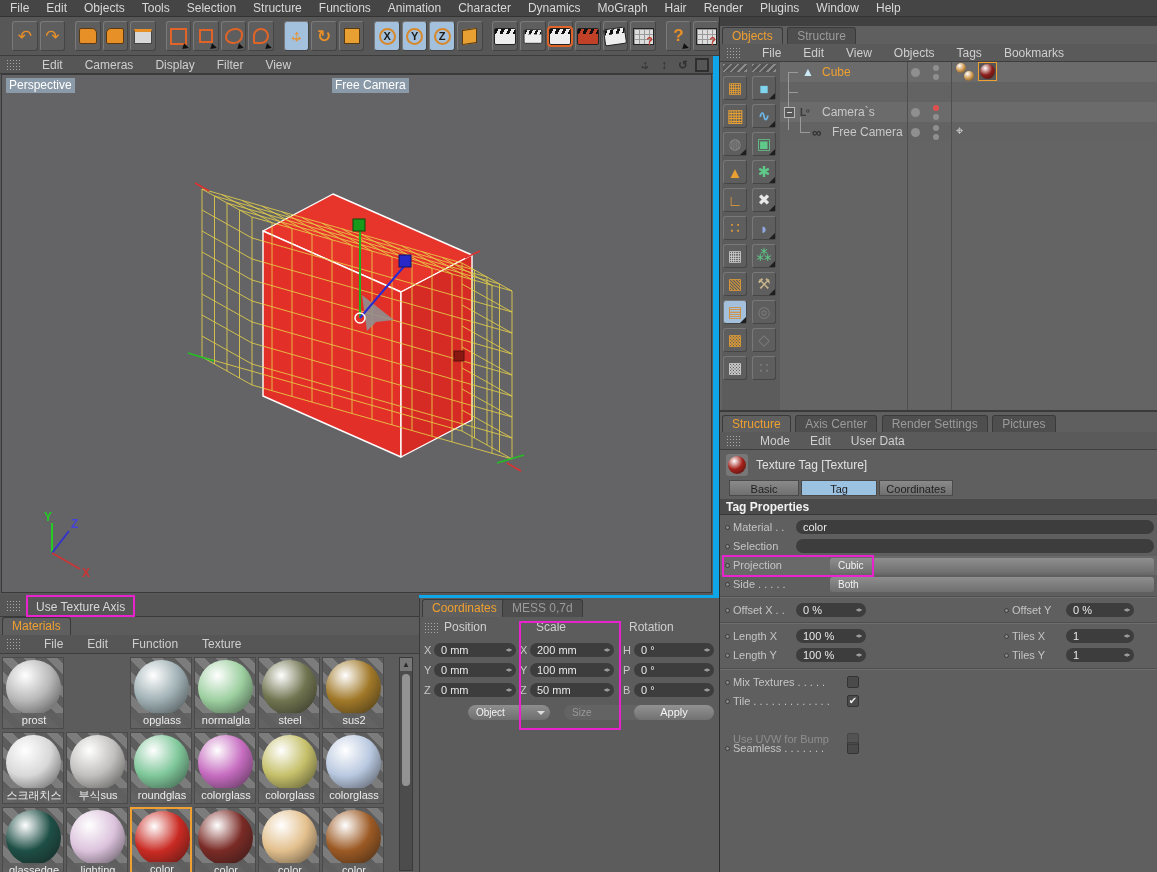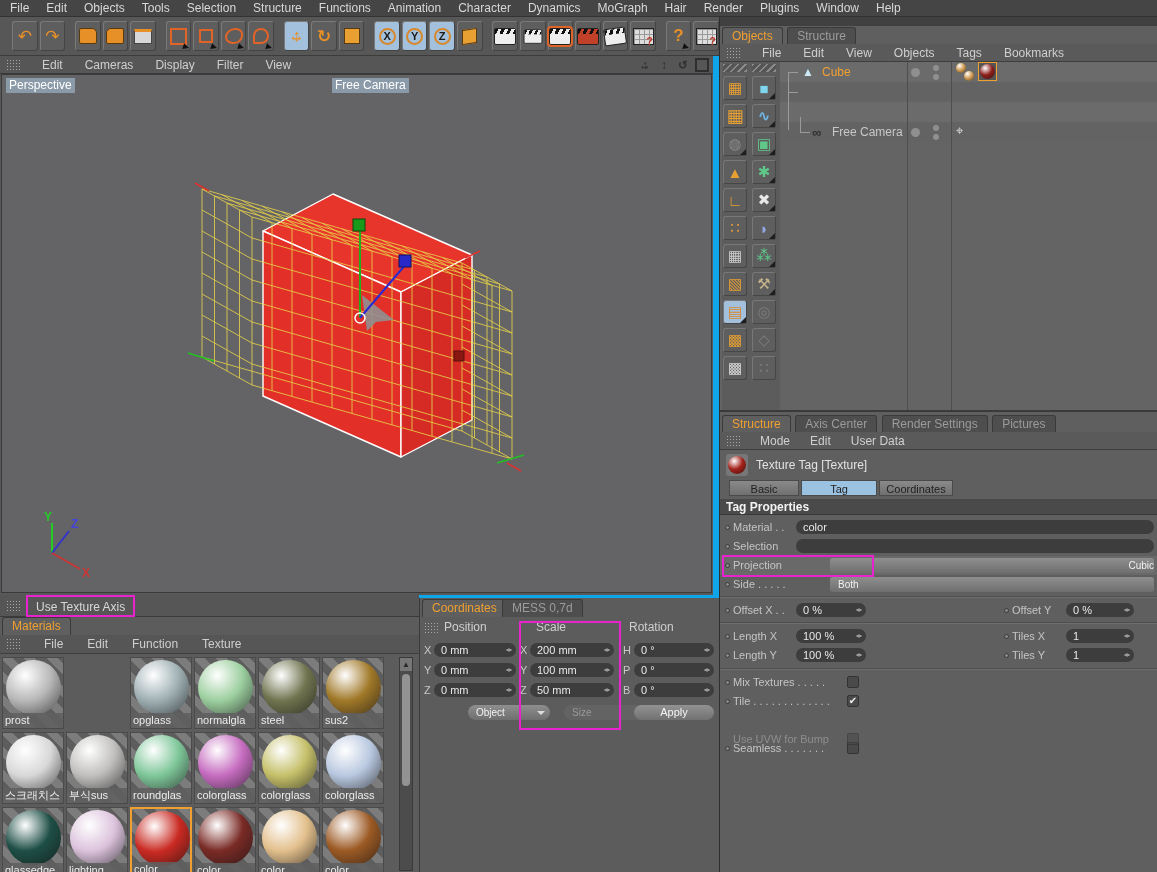--- a/index.html
+++ b/index.html
@@ -37,21 +37,21 @@
   
   .texbar{position:absolute;left:0;top:595px;width:419px;height:22px;background:#565656;border-bottom:1px solid #3a3a3a;display:flex;align-items:center;gap:6px;padding-left:6px;box-sizing:border-box;}
   .mgbox{border:2px solid #e822cc;}
   .texbar .lbl{font-size:12px;color:#d8d8d8;padding:0 8px;line-height:16px;}
   
   .mats{position:absolute;left:0;top:617px;width:419px;height:255px;background:#5c5c5c;}
   .tab{font-size:12px;height:15px;line-height:15px;padding:1px 9px;background:#4e4e4e;color:#9b9b9b;border:1px solid #3a3a3a;border-bottom:none;border-radius:3px 3px 0 0;display:inline-block;}
   .tab.active{background:#5f5f5f;color:#f0a030;}
   .matmenu{position:absolute;left:0;top:18px;width:100%;height:19px;background:#565656;border-bottom:1px solid #3e3e3e;display:flex;align-items:center;gap:24px;padding-left:6px;box-sizing:border-box;}
   .matmenu .mi{font-size:12px;color:#cfcfcf;}
-  .mat-cell{position:absolute;width:62px;height:72px;background:repeating-linear-gradient(45deg,#7c7c7c 0 8px,#5d5d5d 8px 16px);border:1px solid #4a4a4a;box-sizing:border-box;}
+  .mat-cell{position:absolute;width:62px;height:72px;background:repeating-linear-gradient(45deg,#7c7c7c 0 8px,#5d5d5d 8px 16px);border:1px solid #4a4a4a;box-sizing:border-box;text-align:center;}
   .mat-cell.sel{border:2px solid #f0a030;}
   .mat-sphere{position:absolute;left:3px;top:2px;width:55px;height:55px;border-radius:50%;}
   .mat-name{position:absolute;left:0;bottom:0;width:100%;height:15px;background:rgba(96,96,96,.88);color:#ececec;font-size:11px;line-height:15px;padding-left:2px;box-sizing:border-box;overflow:hidden;white-space:nowrap;}
   .vscroll{position:absolute;left:399px;top:40px;width:14px;height:214px;background:#4c4c4c;border:1px solid #3a3a3a;box-sizing:border-box;}
   .vscroll .up{height:13px;background:#777;color:#2a2a2a;font-size:8px;text-align:center;line-height:13px;}
   .vscroll .thumb{position:absolute;left:2px;top:16px;width:8px;height:112px;background:#939393;border-radius:5px;}
   
   .coords{position:absolute;left:419px;top:598px;width:299px;height:274px;background:#5c5c5c;border-left:1px solid #3a3a3a;}
   .chead{position:absolute;top:22px;font-size:12px;color:#cfcfcf;}
   .axl{position:absolute;font-size:11px;color:#c8c8c8;}
@@ -587,20 +587,28 @@
           <span class="tname sel" style="position:absolute;left:42px;">Cube</span>
           <span class="dot" style="left:131px;top:6px;"></span>
           <span class="sdot" style="left:153px;top:3px;"></span>
           <span class="sdot" style="left:153px;top:12px;"></span>
           <span class="tagball" style="left: 176px; top: 1px; width: 10px; height: 10px; background: radial-gradient(circle at 35% 28%, rgb(255, 255, 255) 0%, rgb(208, 154, 80) 48%, rgb(16, 16, 16) 125%);"></span>
           <span class="tagball" style="left: 184px; top: 9px; width: 10px; height: 10px; background: radial-gradient(circle at 35% 28%, rgb(255, 255, 255) 0%, rgb(208, 154, 80) 48%, rgb(16, 16, 16) 125%);"></span>
           <span class="tagbox" style="left:198px;top:0;">
               <span class="tagball" style="position: static; width: 15px; height: 15px; background: radial-gradient(circle at 35% 28%, rgb(255, 255, 255) 0%, rgb(140, 31, 26) 48%, rgb(16, 16, 16) 125%);"></span>
             </span>
         </div>
+        <div class="trow" style="top:40px;">
+          <span class="exbox" style="left:4px;top:5px;"></span>
+          <span style="position:absolute;left:20px;color:#3a3a3a;font-size:10px;font-weight:bold;">Lº</span>
+          <span class="tname" style="position:absolute;left:42px;">Camera`s</span>
+          <span class="dot" style="left:131px;top:6px;"></span>
+          <span class="sdot red" style="left:153px;top:3px;"></span>
+          <span class="sdot" style="left:153px;top:12px;"></span>
+        </div>
         <div class="trow" style="top:60px;">
           <span style="position:absolute;left:32px;color:#2e2e2e;font-size:13px;font-weight:bold;">∞</span>
           <span class="tname" style="position:absolute;left:52px;">Free Camera</span>
           <span class="dot" style="left:131px;top:6px;"></span>
           <span class="sdot" style="left:153px;top:3px;"></span>
           <span class="sdot" style="left:153px;top:12px;"></span>
           <span style="position:absolute;left:176px;top:1px;color:#d8d8d8;font-size:13px;">⌖</span>
         </div>
       </div>
     </div>
@@ -632,21 +640,21 @@
       <div class="arow" style="top:106px;">
         <span class="blt"></span>
         <span class="albl">Material . .</span>
         <span class="pill" style="left:76px;right:3px;top:2px;">color</span>
       </div>
       <div class="arow" style="top:125px;">
         <span class="blt"></span>
         <span class="albl">Selection</span>
         <span class="pill" style="left:76px;right:3px;top:2px;"></span>
       </div>
-      <div class="arow" style="top:144px;background:#696969;text-align:right;">
+      <div class="arow" style="top:144px;background:#696969;">
         <span class="blt"></span>
         <span class="albl">Projection</span>
         <span class="ddl" style="left:76px;right:3px;top:2px;border-radius:3px;"><span>Cubic</span></span>
         <div class="mgbox abs" style="left:2px;top:-1px;width:148px;height:18px;pointer-events:none;"></div>
       </div>
       <div class="arow" style="top:163px;">
         <span class="blt"></span>
         <span class="albl">Side . . . . .</span>
         <span class="ddl" style="left:76px;right:3px;top:2px;border-radius:3px;"><span>Both</span></span>
       </div>

